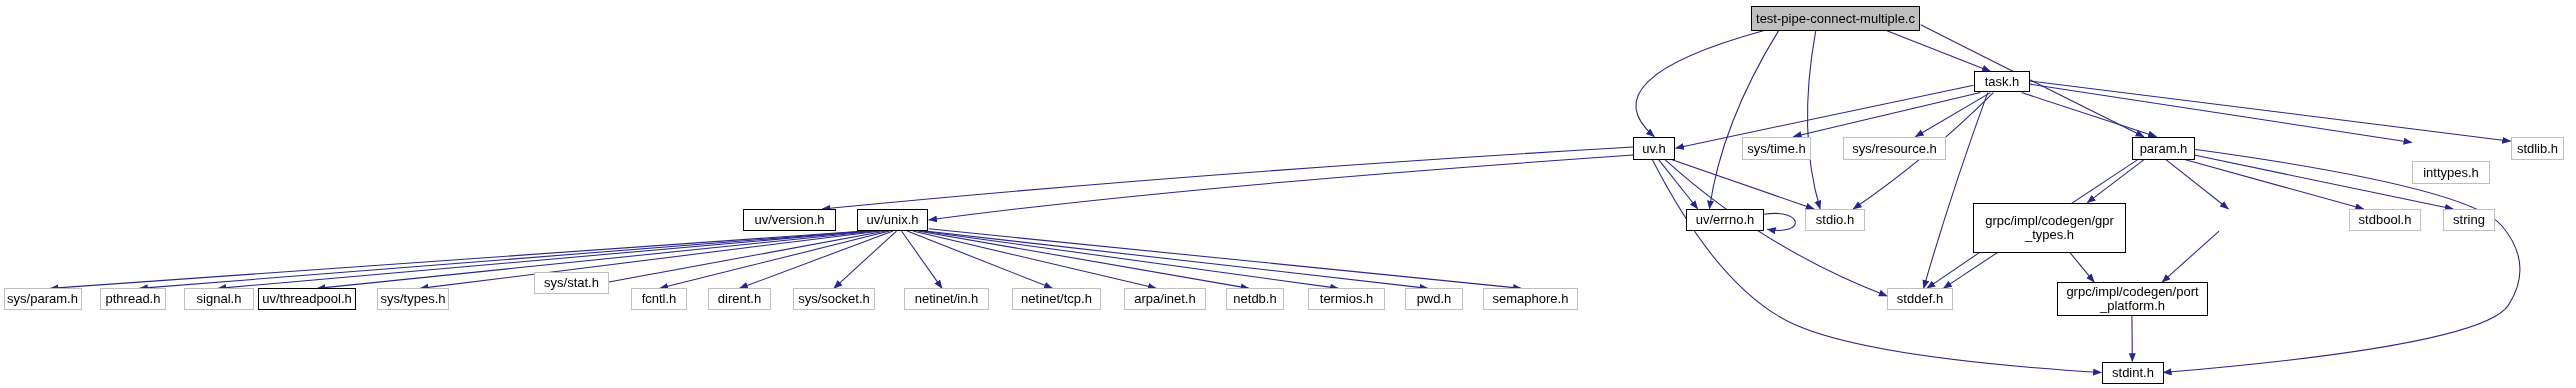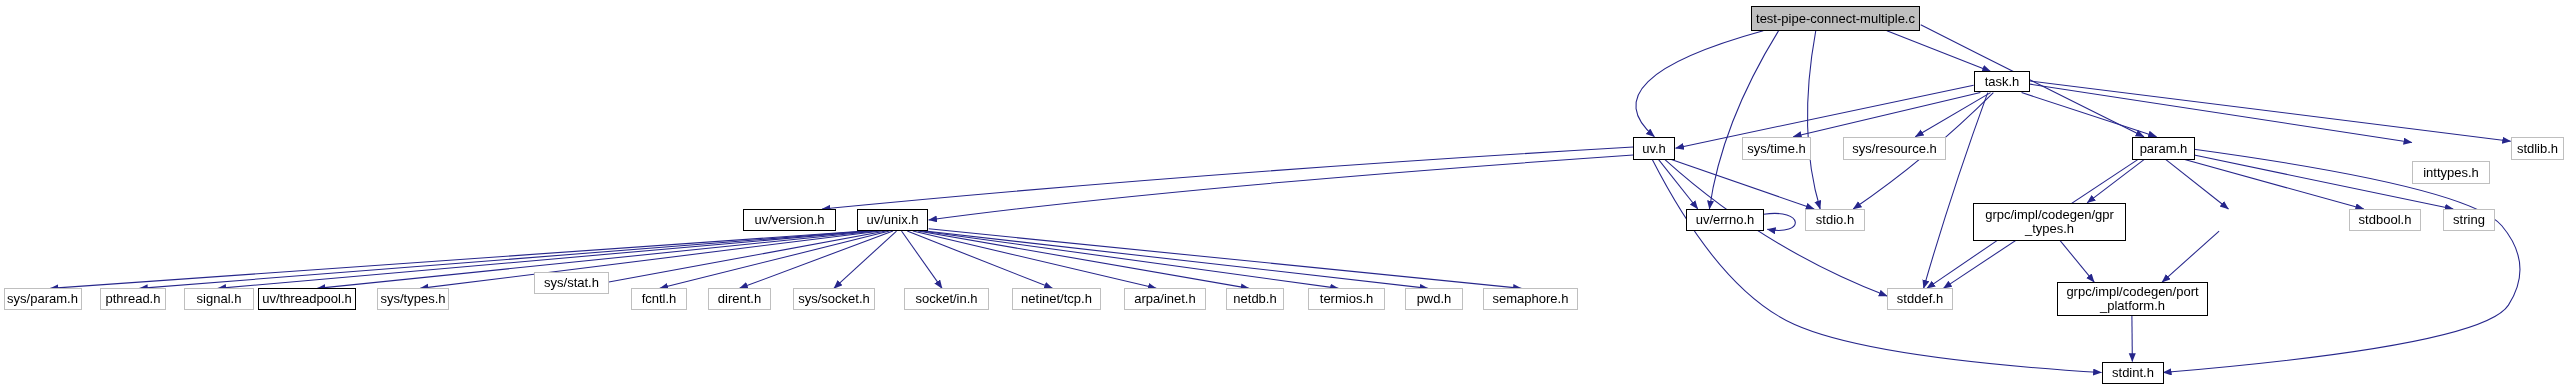--- a/index.html
+++ b/index.html
@@ -118,21 +118,21 @@
     </div>
     <div class="node linked" style="left: 857px; top: 209px; width: 71px; height: 22px;">
       <span>uv/unix.h</span>
     </div>
     <div class="node linked" style="left: 1686px; top: 209px; width: 78px; height: 22px;">
       <span>uv/errno.h</span>
     </div>
     <div class="node external" style="left: 1805px; top: 209px; width: 60px; height: 22px;">
       <span>stdio.h</span>
     </div>
-    <div class="node linked" style="left: 1973px; top: 203px; width: 153px; height: 38px;">
+    <div class="node linked" style="left: 1973px; top: 203px; width: 153px; height: 50px;">
       <span>grpc/impl/codegen/gpr</span>
       <span>_types.h</span>
     </div>
     <div class="node external" style="left: 2349px; top: 209px; width: 72px; height: 22px;">
       <span>stdbool.h</span>
     </div>
     <div class="node external" style="left: 2443px; top: 209px; width: 52px; height: 22px;">
       <span>string</span>
     </div>
     <div class="node external" style="left: 3.5px; top: 288px; width: 78px; height: 22px;">
@@ -156,21 +156,21 @@
     <div class="node external" style="left: 631px; top: 288px; width: 56px; height: 22px;">
       <span>fcntl.h</span>
     </div>
     <div class="node external" style="left: 708px; top: 288px; width: 63px; height: 22px;">
       <span>dirent.h</span>
     </div>
     <div class="node external" style="left: 793px; top: 288px; width: 82px; height: 22px;">
       <span>sys/socket.h</span>
     </div>
     <div class="node external" style="left: 904px; top: 288px; width: 85px; height: 22px;">
-      <span>socket/in.h</span>
+      <span>netinet/in.h</span>
     </div>
     <div class="node external" style="left: 1012px; top: 288px; width: 89px; height: 22px;">
       <span>netinet/tcp.h</span>
     </div>
     <div class="node external" style="left: 1124px; top: 288px; width: 82px; height: 22px;">
       <span>arpa/inet.h</span>
     </div>
     <div class="node external" style="left: 1226px; top: 288px; width: 58px; height: 22px;">
       <span>netdb.h</span>
     </div>

